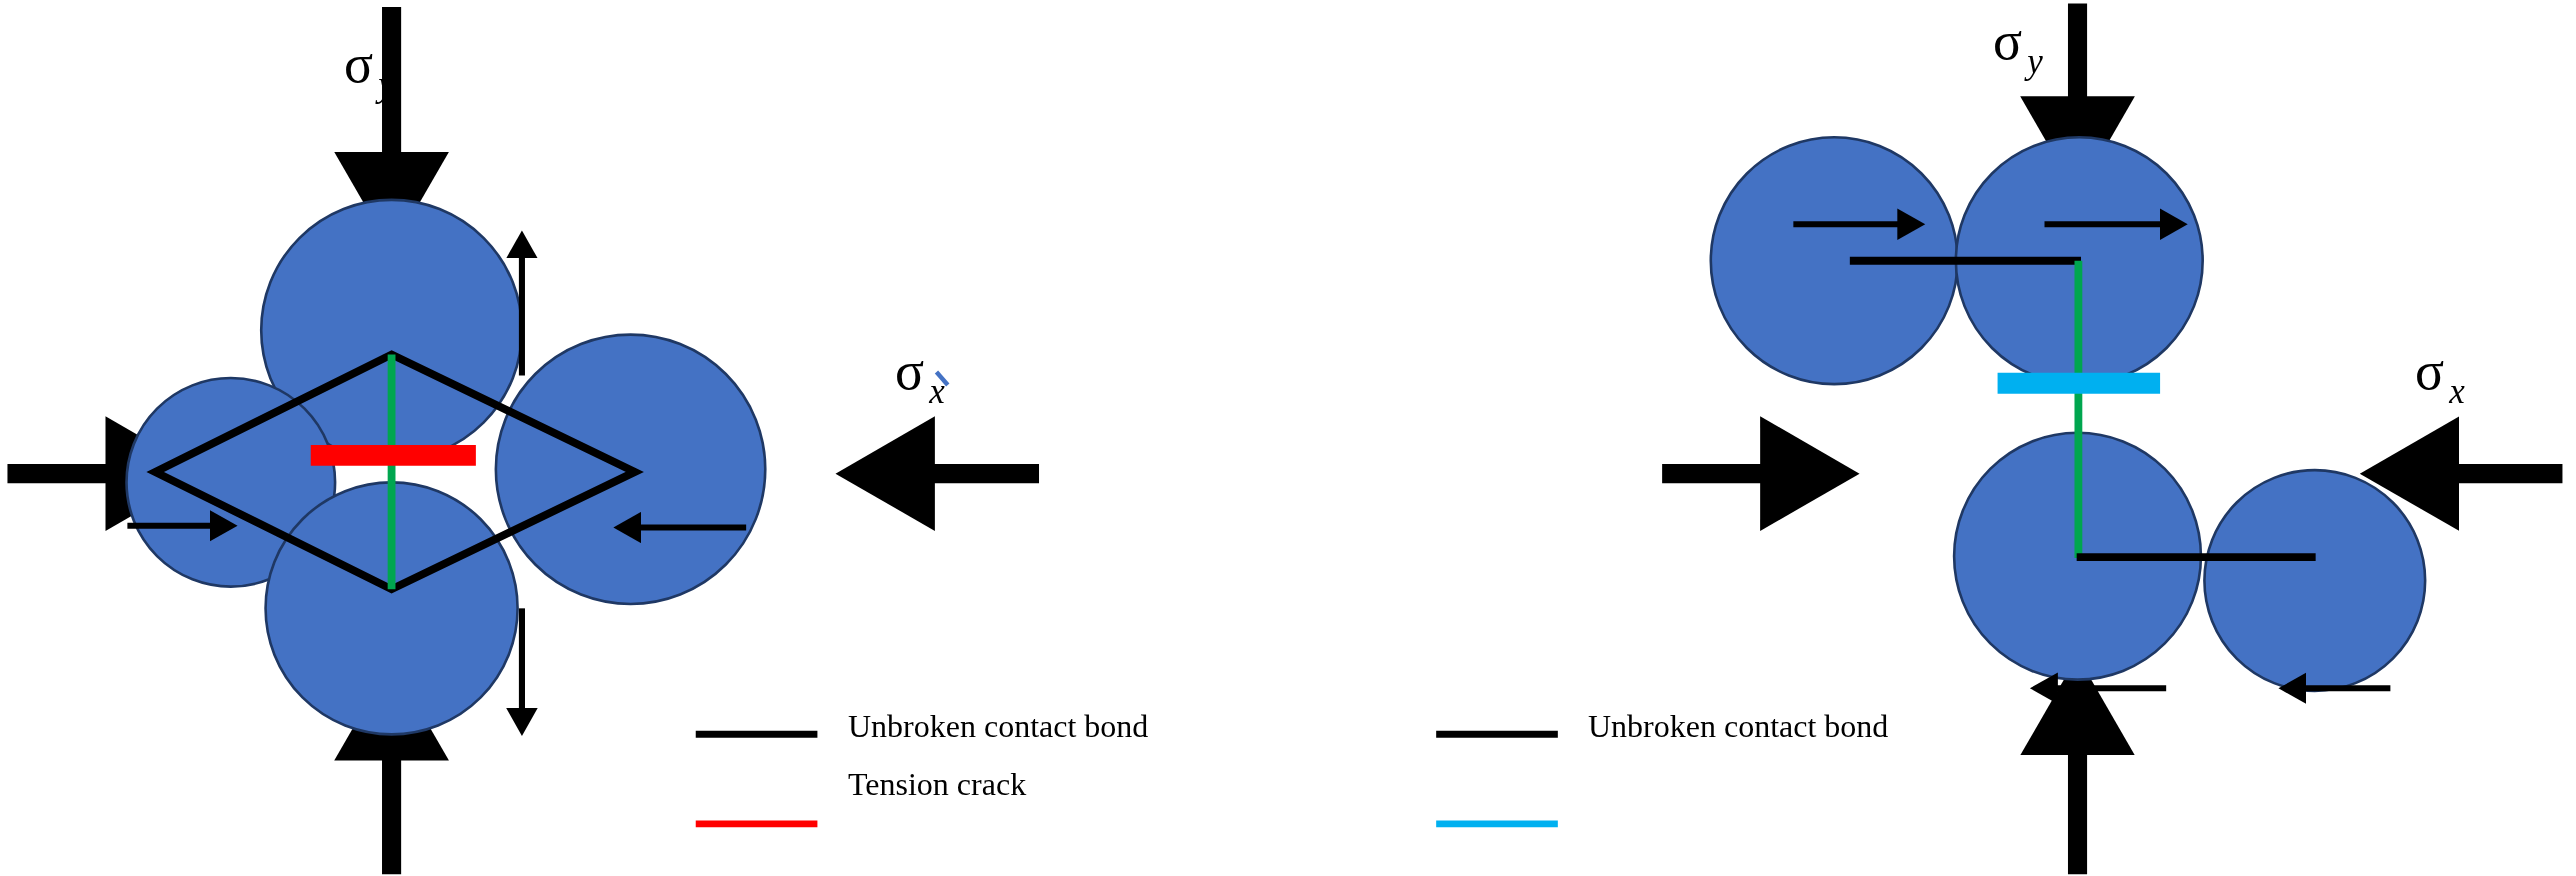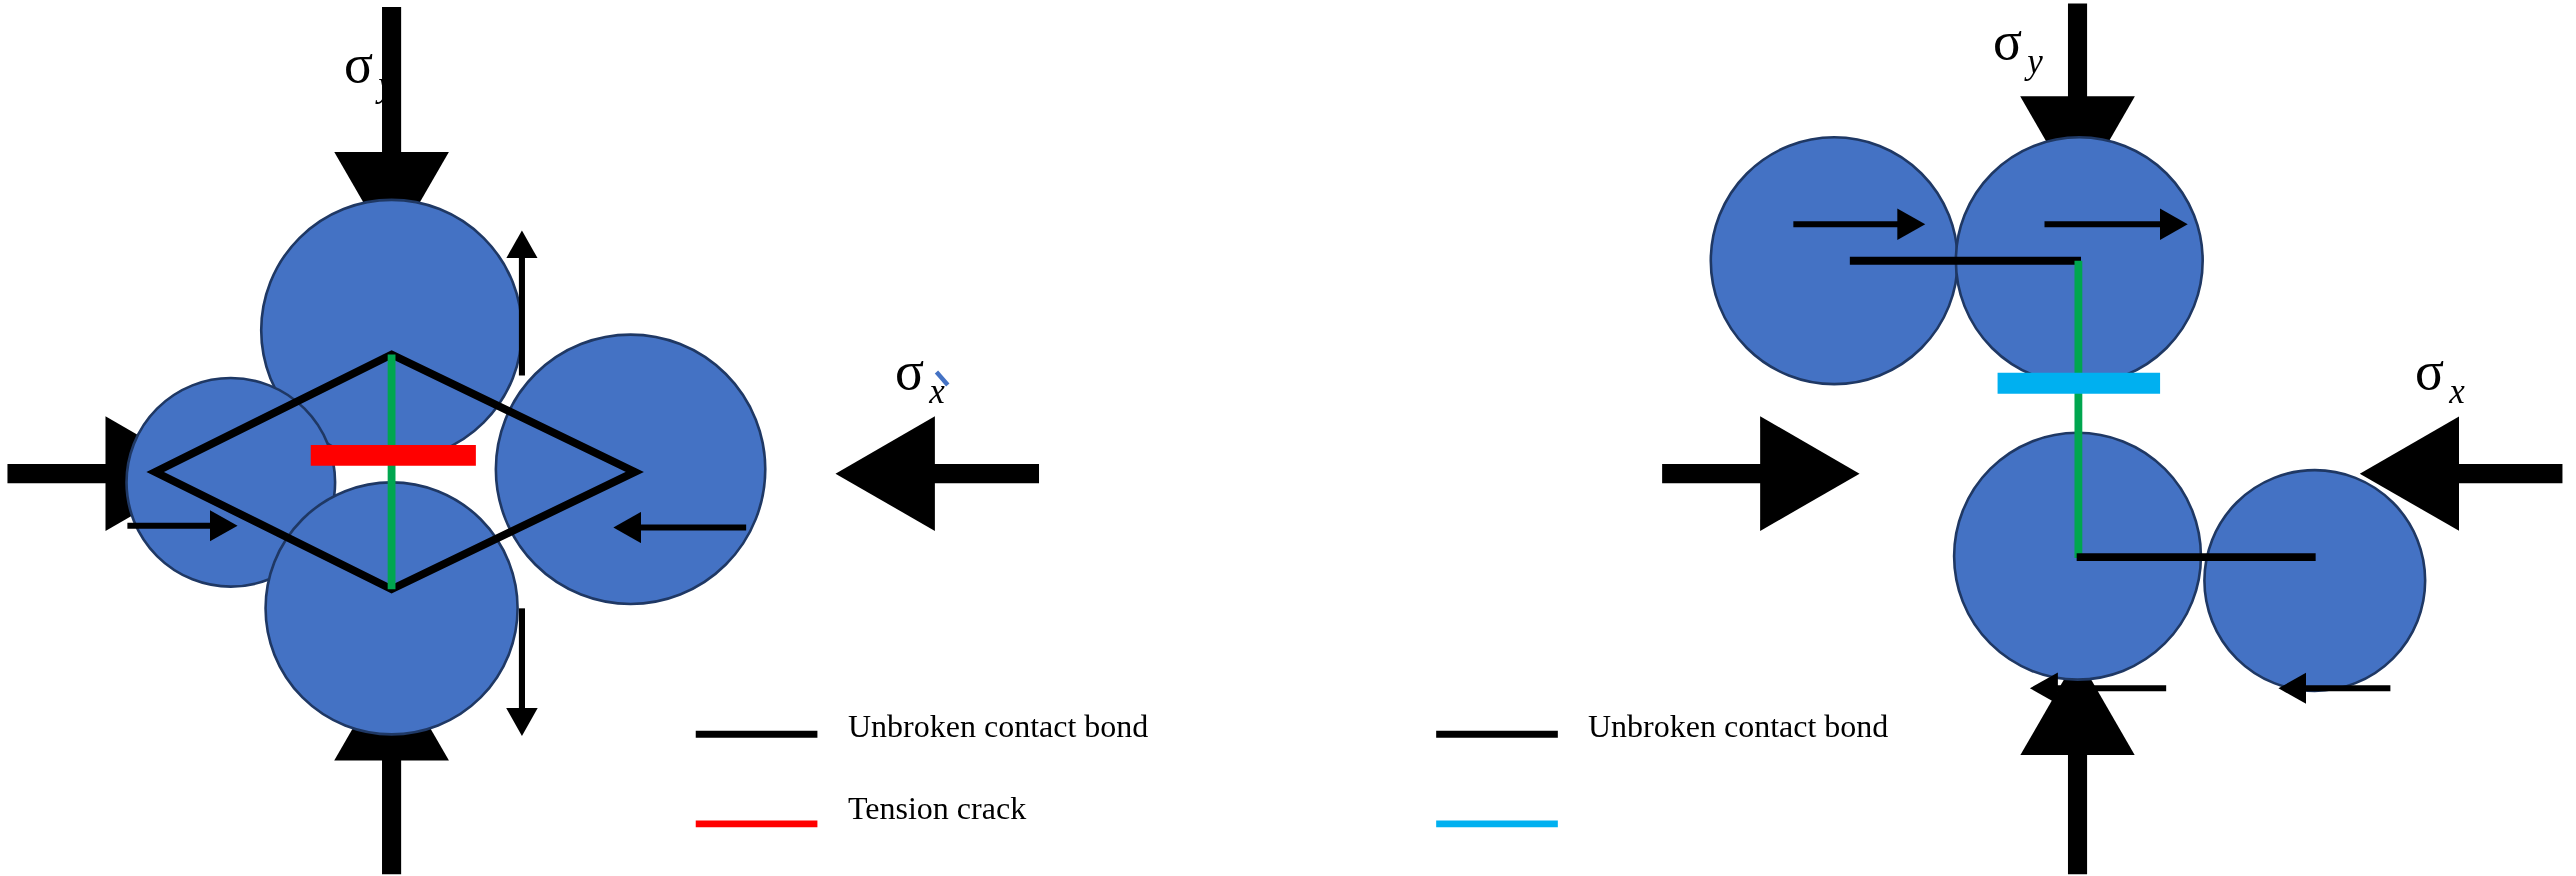--- a/index.html
+++ b/index.html
@@ -111,17 +111,17 @@
 
   <div class="lbl" style="left:1993px;top:14px;">
     <span class="sig">σ</span><span class="sub sub-i" style="display:inline-block;transform:translateY(14px);padding-left:5.2px;">y</span>
   </div>
 
   <div class="lbl" style="left:2415px;top:344px;">
     <span class="sig">σ</span><span class="sub sub-i" style="display:inline-block;transform:translateY(14px);padding-left:5.2px;">x</span>
   </div>
 
   <div class="legend-text" style="left:848px;top:708px;">Unbroken contact bond</div>
-  <div class="legend-text" style="left:848px;top:766px;margin-top:24px;">Tension crack</div>
+  <div class="legend-text" style="left:848px;top:766px;">Tension crack</div>
   <div class="legend-text" style="left:1588px;top:708px;">Unbroken contact bond</div>
 
 </div>
 
 
 </body></html>

